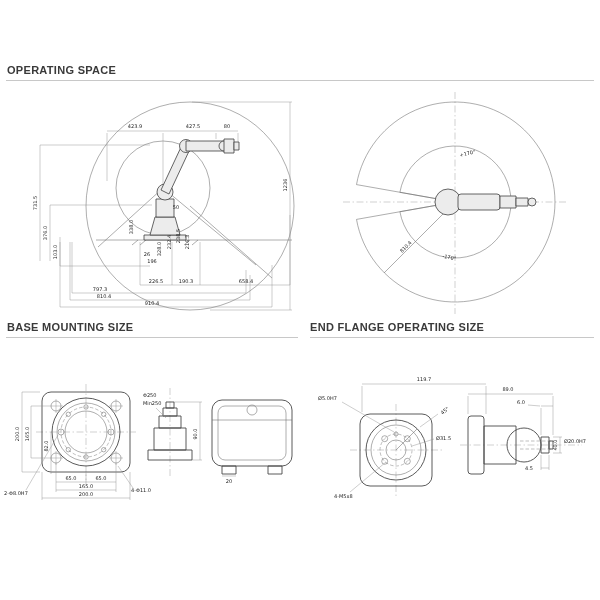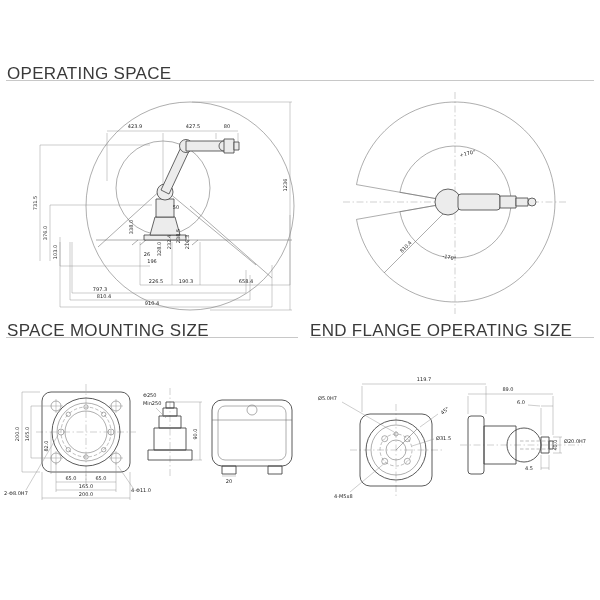--- a/index.html
+++ b/index.html
@@ -1,35 +1,35 @@
 <!DOCTYPE html>
 <html><head>
 <meta charset="utf-8">
 <style>
   html,body{margin:0;padding:0;width:600px;height:600px;background:#ffffff;overflow:hidden;
             font-family:"Liberation Sans",sans-serif;position:relative;}
-  .section-title{position:absolute;font-size:17px;font-weight:normal;color:#3a3a3a;letter-spacing:.3px;white-space:nowrap;}
+  .section-title{position:absolute;font-size:11px;font-weight:bold;color:#3a3a3a;letter-spacing:.3px;white-space:nowrap;}
   .rule{position:absolute;height:0;border-top:1px solid #c8c8c8;}
   svg{position:absolute;left:0;}
   .outline{fill:none;stroke:#474747;stroke-width:.9;stroke-linejoin:round;}
   .thin{fill:none;stroke:#6b6b6b;stroke-width:.55;}
   .dim{fill:none;stroke:#8f8f8f;stroke-width:.45;}
   .cl{fill:none;stroke:#9a9a9a;stroke-width:.45;stroke-dasharray:7 2.5 1.5 2.5;}
   .dash{fill:none;stroke:#7d7d7d;stroke-width:.5;stroke-dasharray:3.5 2;}
   .part{fill:#ececec;stroke:#3f3f3f;stroke-width:.8;stroke-linejoin:round;}
   .lbl{font-family:"DejaVu Sans",sans-serif;font-size:5px;fill:#1f1f1f;text-anchor:middle;}
   .lbl-s{text-anchor:start;}
 </style>
 </head>
 <body>
 
 <div class="section-title" style="top:64px;left:7px">OPERATING SPACE</div>
 <div class="rule" style="top:80px;left:6px;width:588px"></div>
 
-<div class="section-title" style="top:321px;left:7px">SPACE MOUNTING SIZE</div>
+<div class="section-title" style="top:321px;left:7px">BASE MOUNTING SIZE</div>
 <div class="rule" style="top:337px;left:6px;width:292px"></div>
 
 <div class="section-title" style="top:321px;left:310px">END FLANGE OPERATING SIZE</div>
 <div class="rule" style="top:337px;left:310px;width:284px"></div>
 
 <svg style="top:85px" width="600" height="233" viewBox="0 0 600 233">
 
   <g>
 
     <circle class="thin" cx="190" cy="121" r="104"></circle>

